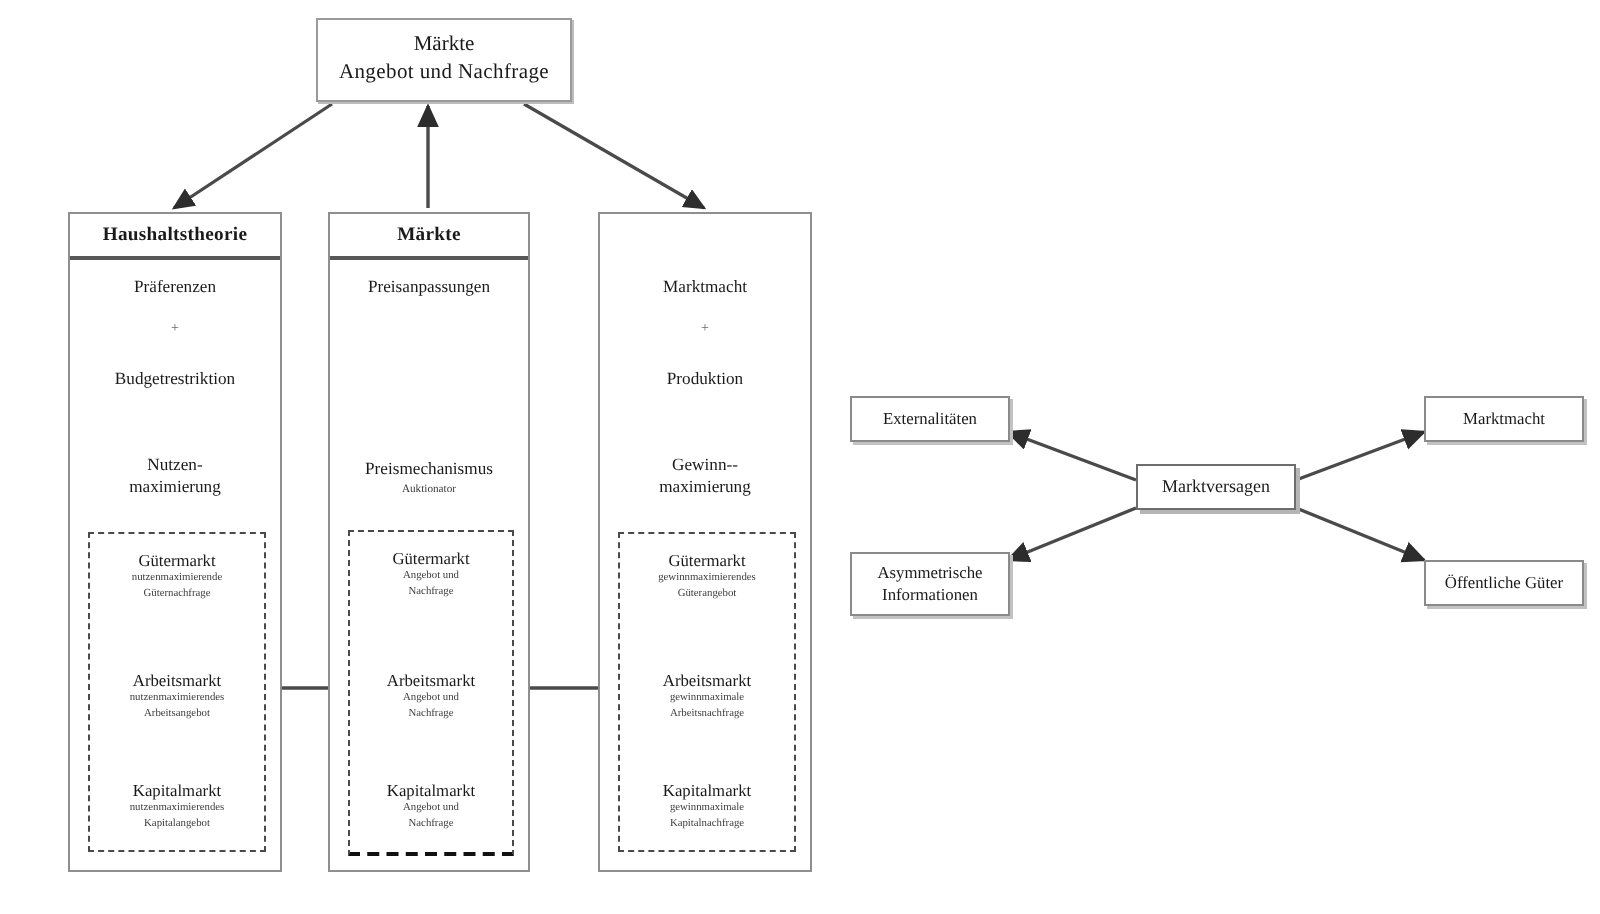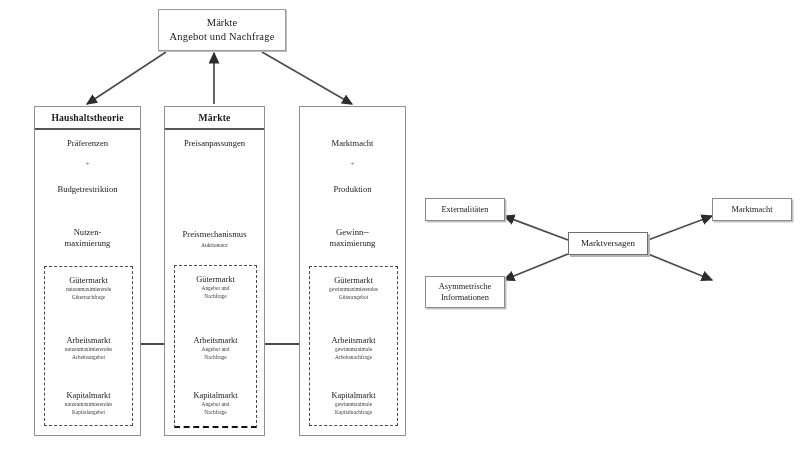--- a/index.html
+++ b/index.html
@@ -205,14 +205,17 @@
 
   <div class="rbox" style="left:712px;top:198px;width:80px;height:23px;">
     <span>Marktmacht</span>
   </div>
 
   <div class="rbox" style="left:425px;top:276px;width:80px;height:32px;flex-direction:column;">
     <span class="two">Asymmetrische</span>
     <span class="two">Informationen</span>
   </div>
 
+  <div class="rbox" style="left:712px;top:280px;width:80px;height:23px;">
+    <span>Öffentliche Güter</span>
+  </div>
 
 </div>
 
 </body></html>

